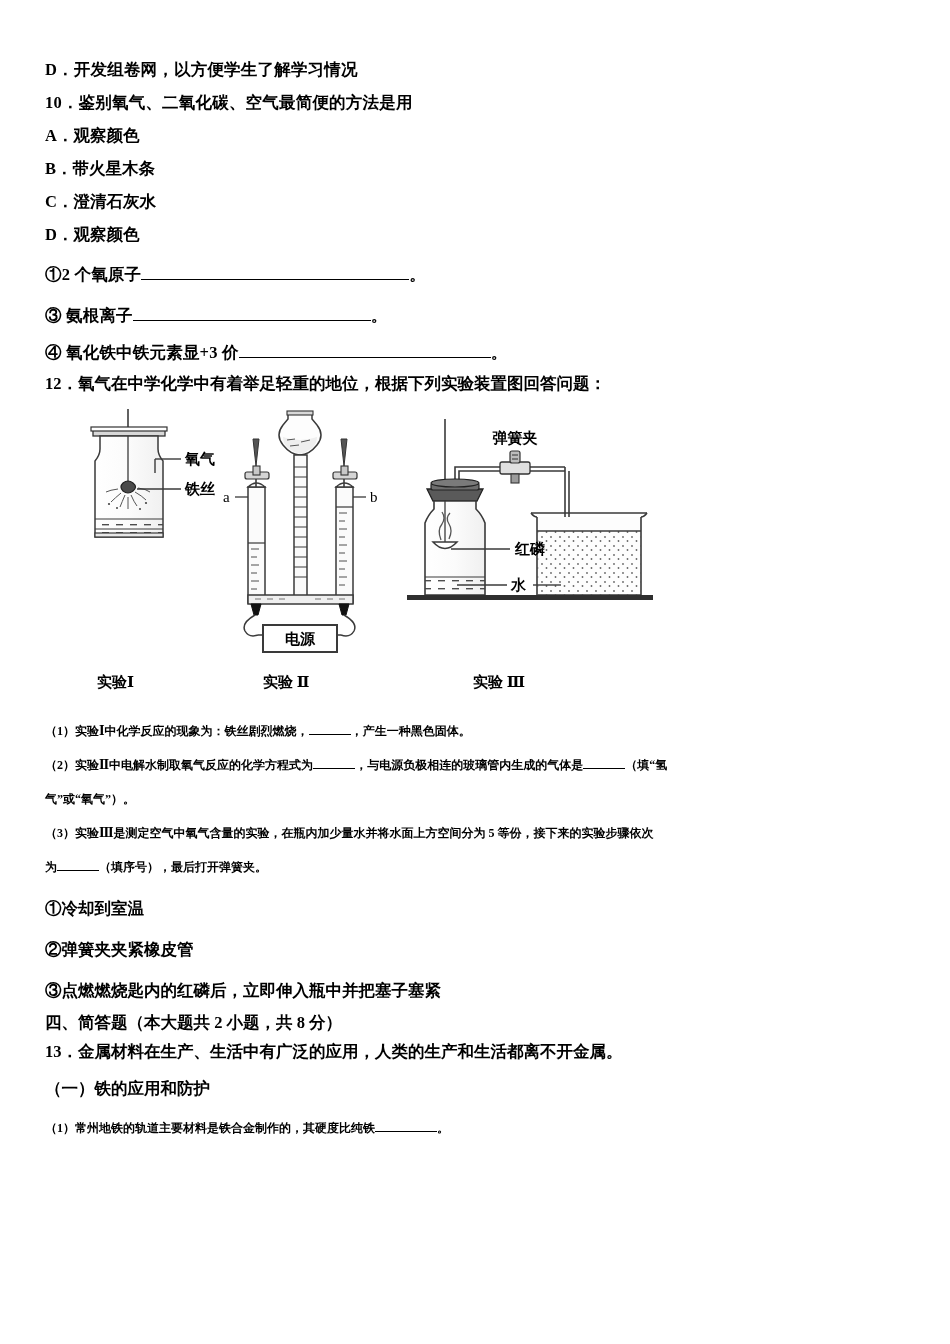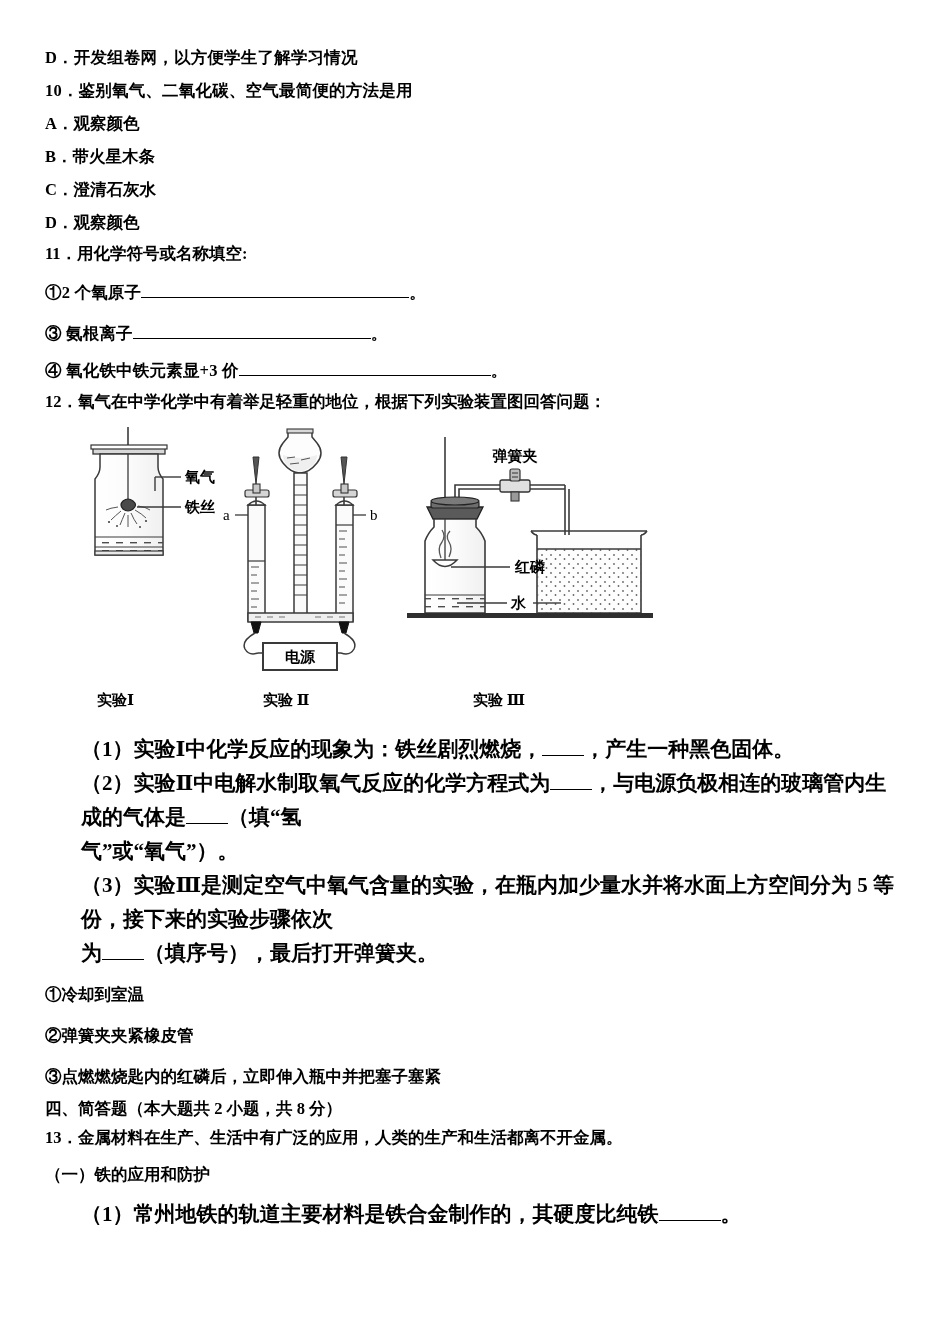--- a/index.html
+++ b/index.html
@@ -12,21 +12,21 @@
     font-family: "Liberation Serif", "DejaVu Serif", serif;
     color: #000000;
   }
   .page {
     position: relative;
     width: 950px;
     height: 1344px;
     background: #ffffff;
     overflow: hidden;
     box-sizing: border-box;
-    padding: 41px 45px 0 45px;
+    padding: 53px 45px 0 45px;
   }
   .line {
     font-size: 16.5px;
     line-height: 33px;
     letter-spacing: 0.2px;
     font-weight: bold;
     white-space: nowrap;
   }
   .opt {
     font-size: 16.5px;
@@ -67,24 +67,23 @@
     font-size: 15px;
     font-weight: bold;
   }
   .cap {
     position: absolute;
     top: 0;
     white-space: nowrap;
   }
 
   .para {
-    font-size: 21px;
+    font-size: 12px;
     line-height: 34px;
     font-weight: bold;
-    margin-left: 36px;
   }
   .sub-item {
     font-size: 16.5px;
     line-height: 33px;
     font-weight: bold;
     margin-top: 8px;
   }
 </style>
 </head>
 <body>
@@ -92,21 +91,20 @@
 <div class="page">
 
   <div class="line">D．开发组卷网，以方便学生了解学习情况</div>
 
   <div class="line">10．鉴别氧气、二氧化碳、空气最简便的方法是用</div>
   <div class="opt">A．观察颜色</div>
   <div class="opt">B．带火星木条</div>
   <div class="opt">C．澄清石灰水</div>
   <div class="opt">D．观察颜色</div>
 
-  <div class="q-head">11．用化学符号或名称填空:</div>
 
   <div class="sp-1"></div>
   <div class="line">
     <span>①2 个氧原子</span><span class="blank-u" style="width:268px;"></span><span>。</span>
   </div>
   <div class="sp-3"></div>
   <div class="sp-3"></div>
   <div class="line">
     <span>③ 氨根离子</span><span class="blank-u" style="width:238px;"></span><span>。</span>
   </div>

